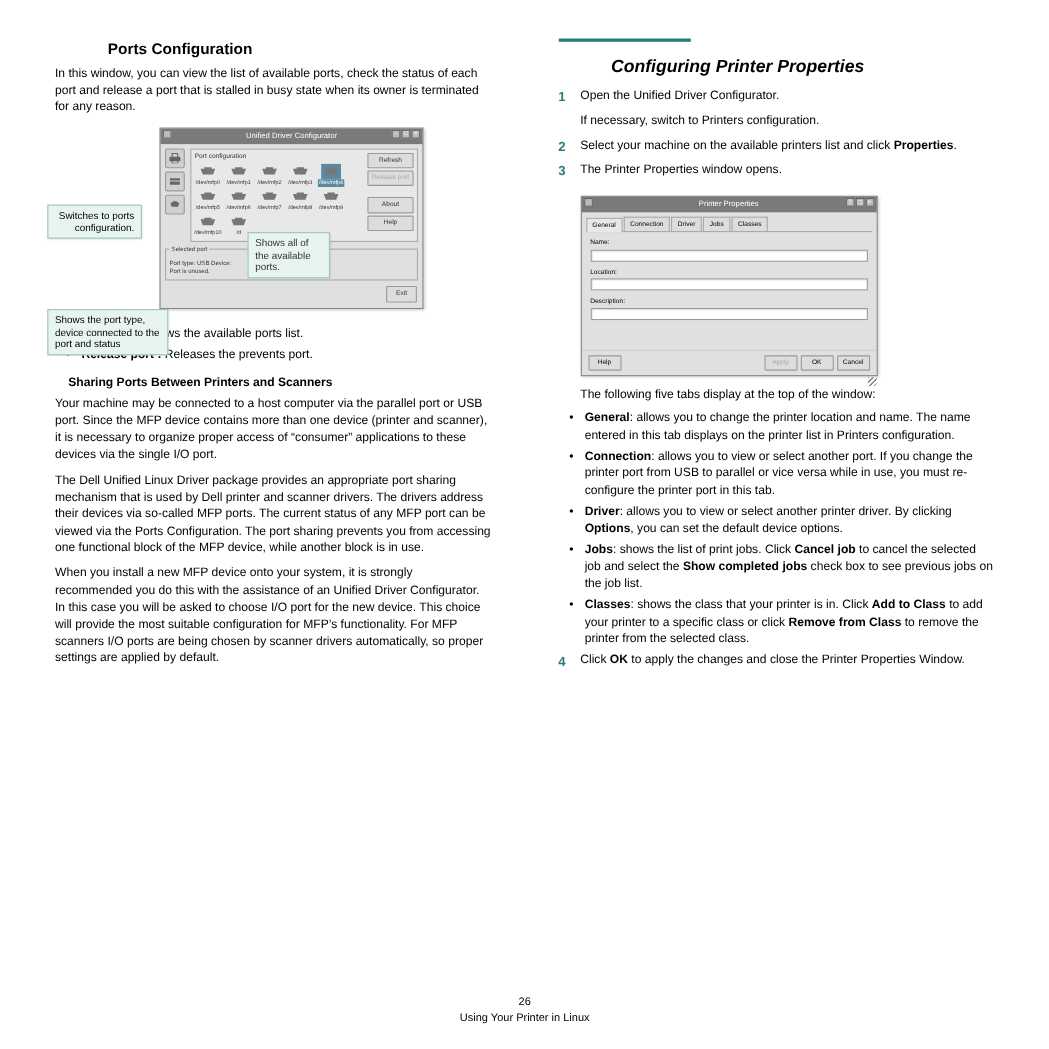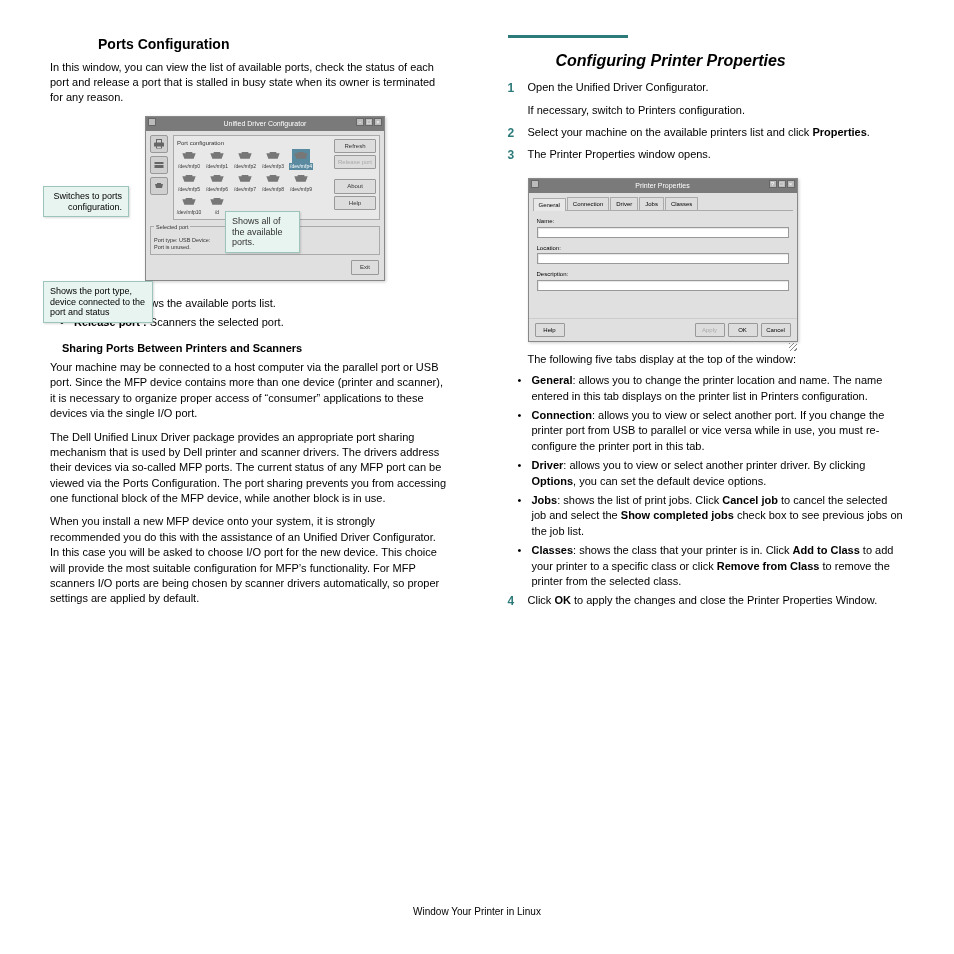--- a/index.html
+++ b/index.html
@@ -330,21 +330,21 @@
         </div>
       </div>
     </div>
 
     <div class="ul-item">
       <span class="ul-bullet">•</span>
       <span><b>Refresh</b><span> : Renews the available ports list.</span></span>
     </div>
     <div class="ul-item">
       <span class="ul-bullet">•</span>
-      <span><b>Release port :</b><span> Scanners the selected port.</span></span>
+      <span><b>Release port :</b><span> Releases the prevents port.</span></span>
     </div>
 
     <h3>Sharing Ports Between Printers and Scanners</h3>
     <p>Your machine may be connected to a host computer via the parallel port or USB port. Since the MFP device contains more than one device (printer and scanner), it is necessary to organize proper access of “consumer” applications to these devices via the single I/O port.</p>
     <p>The Dell Unified Linux Driver package provides an appropriate port sharing mechanism that is used by Dell printer and scanner drivers. The drivers address their devices via so-called MFP ports. The current status of any MFP port can be viewed via the Ports Configuration. The port sharing prevents you from accessing one functional block of the MFP device, while another block is in use.</p>
     <p>When you install a new MFP device onto your system, it is strongly recommended you do this with the assistance of an Unified Driver Configurator. In this case you will be asked to choose I/O port for the new device. This choice will provide the most suitable configuration for MFP’s functionality. For MFP scanners I/O ports are being chosen by scanner drivers automatically, so proper settings are applied by default.</p>
   </div>
 
   <div class="divider"></div>
 
@@ -445,14 +445,15 @@
     <div class="ol-item">
       <span class="ol-num">4</span>
       <div class="ol-body">
         <span>Click </span><b>OK</b><span> to apply the changes and close the Printer Properties Window.</span>
       </div>
     </div>
   </div>
 </div>
 
 <div class="footer">
-  <div>Window Your Printer in Linux</div>
+  <div>26</div>
+  <div>Using Your Printer in Linux</div>
 </div>
 
 </body></html>

